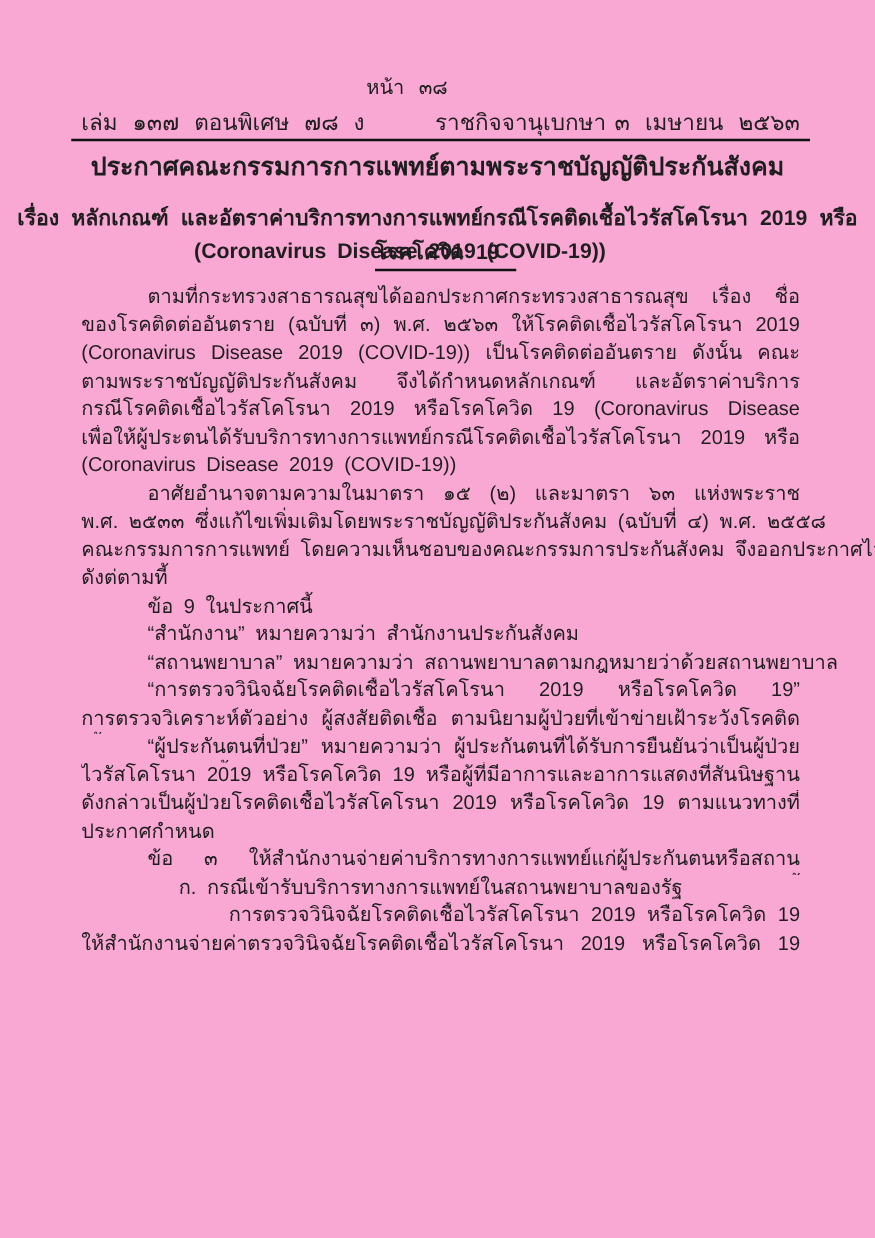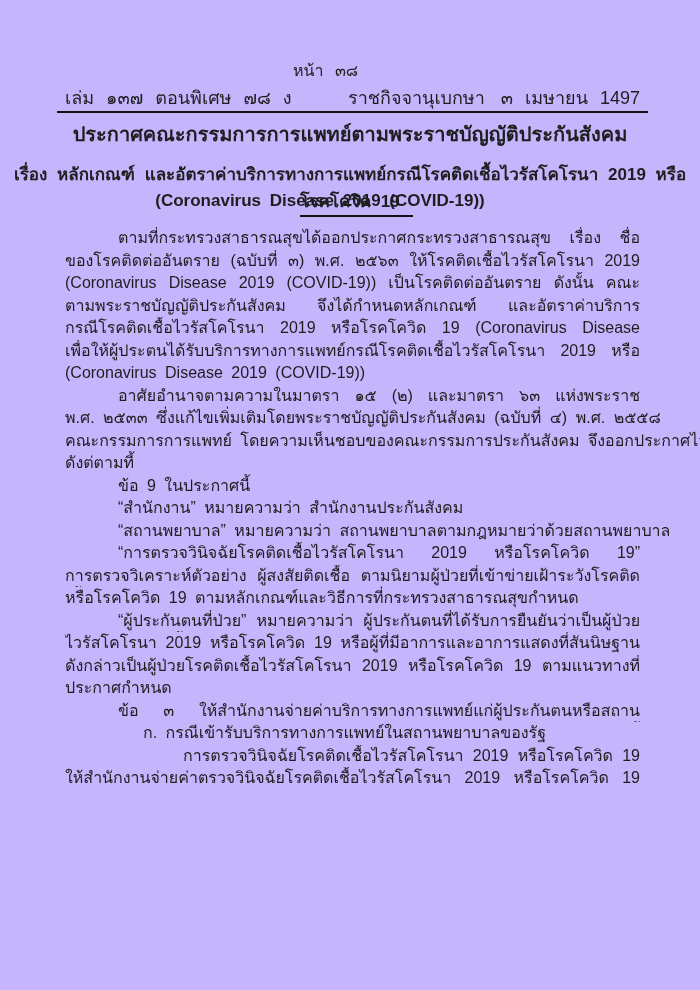--- a/index.html
+++ b/index.html
@@ -1,19 +1,19 @@
 <!DOCTYPE html>
 <html lang="th"><head>
 <meta charset="utf-8">
 <style>
   html,body{margin:0;padding:0;background:#ffffff;}
   .page{
     position:relative;
     width:700px;height:990px;
-    background:#c4b5fd;
+    background:#f9a8d4;
     font-family:"Liberation Sans", sans-serif;
     color:#1e1e1e;
     overflow:hidden;
   }
   
   .page-no{
     position:absolute;top:61px;left:0;width:100%;
     font-size:16px;line-height:20px;
   }
   .page-no span{position:absolute;left:293px;word-spacing:7px;white-space:nowrap;}
@@ -75,21 +75,21 @@
 
 <div class="page">
 
   <div class="page-no">
     <span>หน้า ๓๘</span>
   </div>
 
   <div class="header-row">
     <span class="seg seg-left">เล่ม ๑๓๗ ตอนพิเศษ ๗๘ ง</span>
     <span class="seg seg-center">ราชกิจจานุเบกษา</span>
-    <span class="seg seg-right">๓ เมษายน 1497</span>
+    <span class="seg seg-right">๓ เมษายน ๒๕๖๓</span>
   </div>
 
   <div class="header-rule"></div>
 
   <div class="title-wrap">
     <div class="title-1">ประกาศคณะกรรมการการแพทย์ตามพระราชบัญญัติประกันสังคม</div>
     <div class="title-2">เรื่อง หลักเกณฑ์ และอัตราค่าบริการทางการแพทย์กรณีโรคติดเชื้อไวรัสโคโรนา 2019 หรือโรคโควิด 19</div>
     <div class="title-3">(Coronavirus Disease 2019 (COVID-19))</div>
   </div>
 
@@ -105,21 +105,20 @@
       <div class="line in-0">(Coronavirus Disease 2019 (COVID-19))</div>
       <div class="line in-1 full">อาศัยอำนาจตามความในมาตรา ๑๕ (๒) และมาตรา ๖๓ แห่งพระราชบัญญัติประกันสังคม</div>
       <div class="line in-0">พ.ศ. ๒๕๓๓ ซึ่งแก้ไขเพิ่มเติมโดยพระราชบัญญัติประกันสังคม (ฉบับที่ ๔) พ.ศ. ๒๕๕๘</div>
       <div class="line in-0">คณะกรรมการการแพทย์ โดยความเห็นชอบของคณะกรรมการประกันสังคม จึงออกประกาศไว้</div>
       <div class="line in-0">ดังต่ตามที้</div>
       <div class="line in-1">ข้อ 9 ในประกาศนี้</div>
       <div class="line in-1">“สำนักงาน” หมายความว่า สำนักงานประกันสังคม</div>
       <div class="line in-1">“สถานพยาบาล” หมายความว่า สถานพยาบาลตามกฎหมายว่าด้วยสถานพยาบาล</div>
       <div class="line in-1 full">“การตรวจวินิจฉัยโรคติดเชื้อไวรัสโคโรนา 2019 หรือโรคโควิด 19” หมายความว่า</div>
       <div class="line in-0 full">การตรวจวิเคราะห์ตัวอย่าง ผู้สงสัยติดเชื้อ ตามนิยามผู้ป่วยที่เข้าข่ายเฝ้าระวังโรคติดเชื้อไวรัสโคโรนา 2019</div>
-      <div class="line in-0">หรือโรคโควิด 19 ตามหลักเกณฑ์และวิธีการที่กระทรวงสาธารณสุขกำหนด</div>
       <div class="line in-1 full">“ผู้ประกันตนที่ป่วย” หมายความว่า ผู้ประกันตนที่ได้รับการยืนยันว่าเป็นผู้ป่วยโรคติดเชื้อ</div>
       <div class="line in-0 full">ไวรัสโคโรนา 2019 หรือโรคโควิด 19 หรือผู้ที่มีอาการและอาการแสดงที่สันนิษฐานไว้ก่อนว่าผู้ป่วย</div>
       <div class="line in-0 full">ดังกล่าวเป็นผู้ป่วยโรคติดเชื้อไวรัสโคโรนา 2019 หรือโรคโควิด 19 ตามแนวทางที่กระทรวงสาธารณสุข</div>
       <div class="line in-0">ประกาศกำหนด</div>
       <div class="line in-1 full">ข้อ ๓ ให้สำนักงานจ่ายค่าบริการทางการแพทย์แก่ผู้ประกันตนหรือสถานพยาบาล ดังนี้</div>
       <div class="line in-2">ก. กรณีเข้ารับบริการทางการแพทย์ในสถานพยาบาลของรัฐ</div>
       <div class="line in-4 full">การตรวจวินิจฉัยโรคติดเชื้อไวรัสโคโรนา 2019 หรือโรคโควิด 19</div>
       <div class="line in-0 full">ให้สำนักงานจ่ายค่าตรวจวินิจฉัยโรคติดเชื้อไวรัสโคโรนา 2019 หรือโรคโควิด 19 ให้แก่ผู้ประกันตน</div>
     </div>
 

